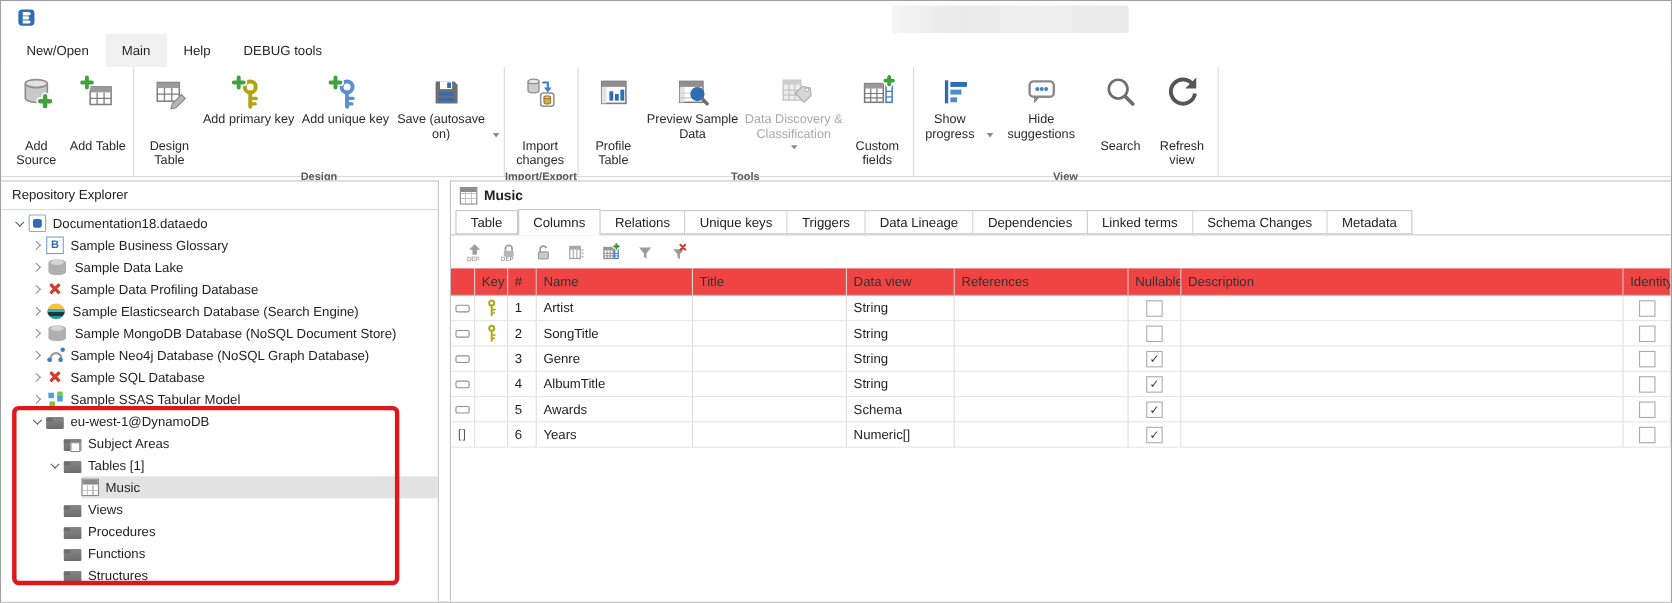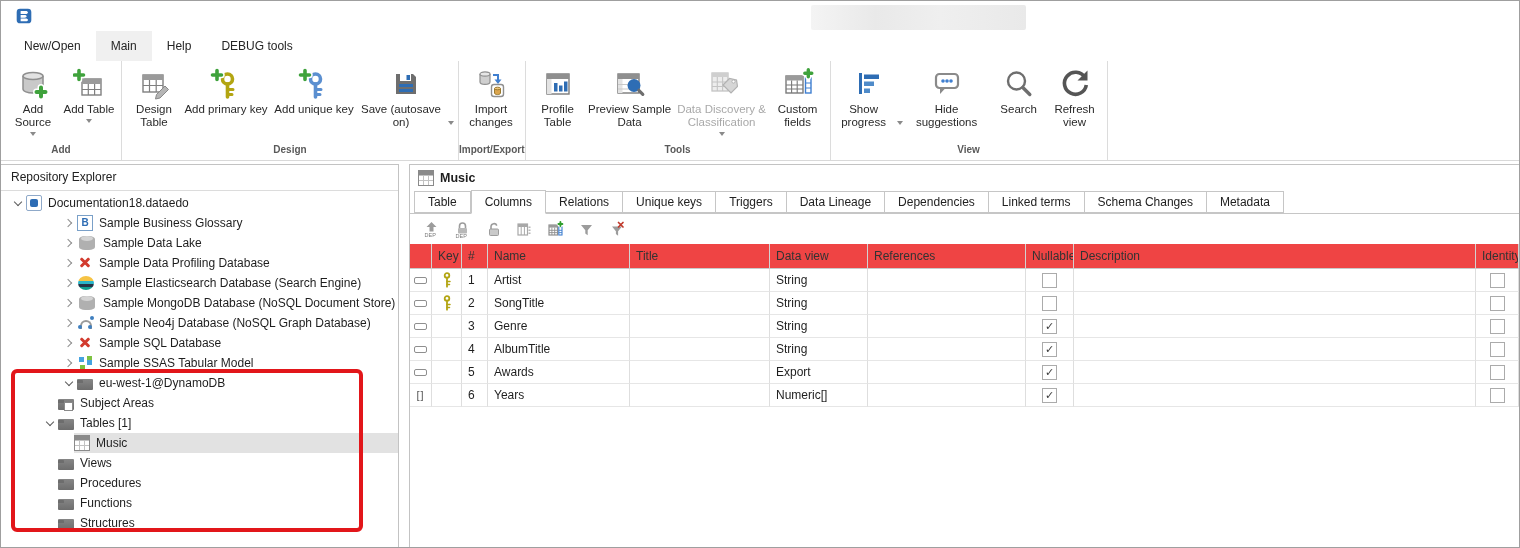--- a/index.html
+++ b/index.html
@@ -17,35 +17,35 @@
   .menubar { position:absolute; left:0; top:30px; width:100%; height:30px; display:flex; align-items:stretch; padding-left:8px; }
   .mtab { display:flex; align-items:center; padding:0 15px; color:#252525; cursor:default; }
   .mtab.active { background:#f0f0f0; }
 
   
   .ribbon { position:absolute; left:0; top:60px; width:100%; height:100px; background:#fff; border-bottom:1px solid #d9d9d9; display:flex; }
   .rgroup { display:flex; flex-direction:column; border-right:1px solid #dcdcdc; padding-top:2px; }
   .rgroup-buttons { flex:1; display:flex; align-items:flex-start; padding:2px 4px 0 4px; }
   .rgroup-label { height:20px; text-align:center; color:#5a5a5a; font-weight:bold; font-size:10px; line-height:18px; }
   .rbtn { width:68px; min-height:76px; display:flex; flex-direction:column; align-items:center; padding-top:2px; cursor:default; }
-  .rbtn.narrow { width:56px; } .rbtn.wide { width:88px; } .rbtn.xwide { width:96px; }
+  .rbtn.narrow { width:56px;gap:24px; } .rbtn.wide { width:88px; } .rbtn.xwide { width:96px; }
   .ricon { width:34px; height:34px; display:flex; align-items:center; justify-content:center; }
   .ricon svg { width:32px; height:32px; }
   .rlabel { text-align:center; font-size:11.5px; line-height:13px; color:#2a2a2a; margin-top:2px; }
   .rbtn.disabled .rlabel { color:#a9a9a9; }
   .caret-below { width:0; height:0; border-left:3.5px solid transparent; border-right:3.5px solid transparent; border-top:4px solid #8a8a8a; margin-top:3px; }
   .lblrow { display:flex; align-items:flex-end; gap:4px; }
   .caret-inline { width:0; height:0; border-left:3.5px solid transparent; border-right:3.5px solid transparent; border-top:4px solid #8a8a8a; margin-bottom:4px; }
 
   
   .leftpanel { position:absolute; left:0; top:163px; width:398px; bottom:0; border-top:1px solid #c3c3c3; border-right:1px solid #c3c3c3; background:#fff; overflow:hidden; }
   .lp-header { height:26px; line-height:25px; padding-left:10px; border-bottom:1px solid #dcdcdc; color:#222; }
   .tree { padding-top:2px; }
   .tree-row { height:20px; display:flex; align-items:center; cursor:default;justify-content:space-between; }
-  .lvl0 { padding-left:8px; } .lvl1 { padding-left:24px;margin-left:35px; } .lvl2 { padding-left:40px; } .lvl3 { padding-left:56px; }
+  .lvl0 { padding-left:8px; } .lvl1 { padding-left:24px; } .lvl2 { padding-left:40px; } .lvl3 { padding-left:56px; }
   .exp { width:17px; display:flex; align-items:center; justify-content:center; flex:0 0 17px; }
   .exp::before { content:""; width:5px; height:5px; border-right:1.6px solid #5c5c5c; border-bottom:1.6px solid #5c5c5c; }
   .exp.expanded::before { transform:rotate(45deg); margin-top:-2px; }
   .exp.collapsed::before { border-color:#8e8e8e; transform:rotate(-45deg); margin-left:-2px; }
   .exp.none::before { content:none; }
   .row-body { display:flex; align-items:center; flex:1; height:20px; }
   .row-body.selected { background:#e2e2e2; }
   .tree-label { padding-left:6px; white-space:nowrap; }
 
   
@@ -688,21 +688,21 @@
 
       <div class="grow">
         <div class="gcell c-center">
             <span class="field-rect"></span>
             <span class="arr-label"></span>
           </div>
         <div class="gcell c-center"></div>
         <div class="gcell">5</div>
         <div class="gcell">Awards</div>
         <div class="gcell"></div>
-        <div class="gcell">Export</div>
+        <div class="gcell">Schema</div>
         <div class="gcell"></div>
         <div class="gcell c-center">
             <span class="cb">✓</span>
           </div>
         <div class="gcell"></div>
         <div class="gcell c-center">
             <span class="cb"></span>
           </div>
       </div>
 

